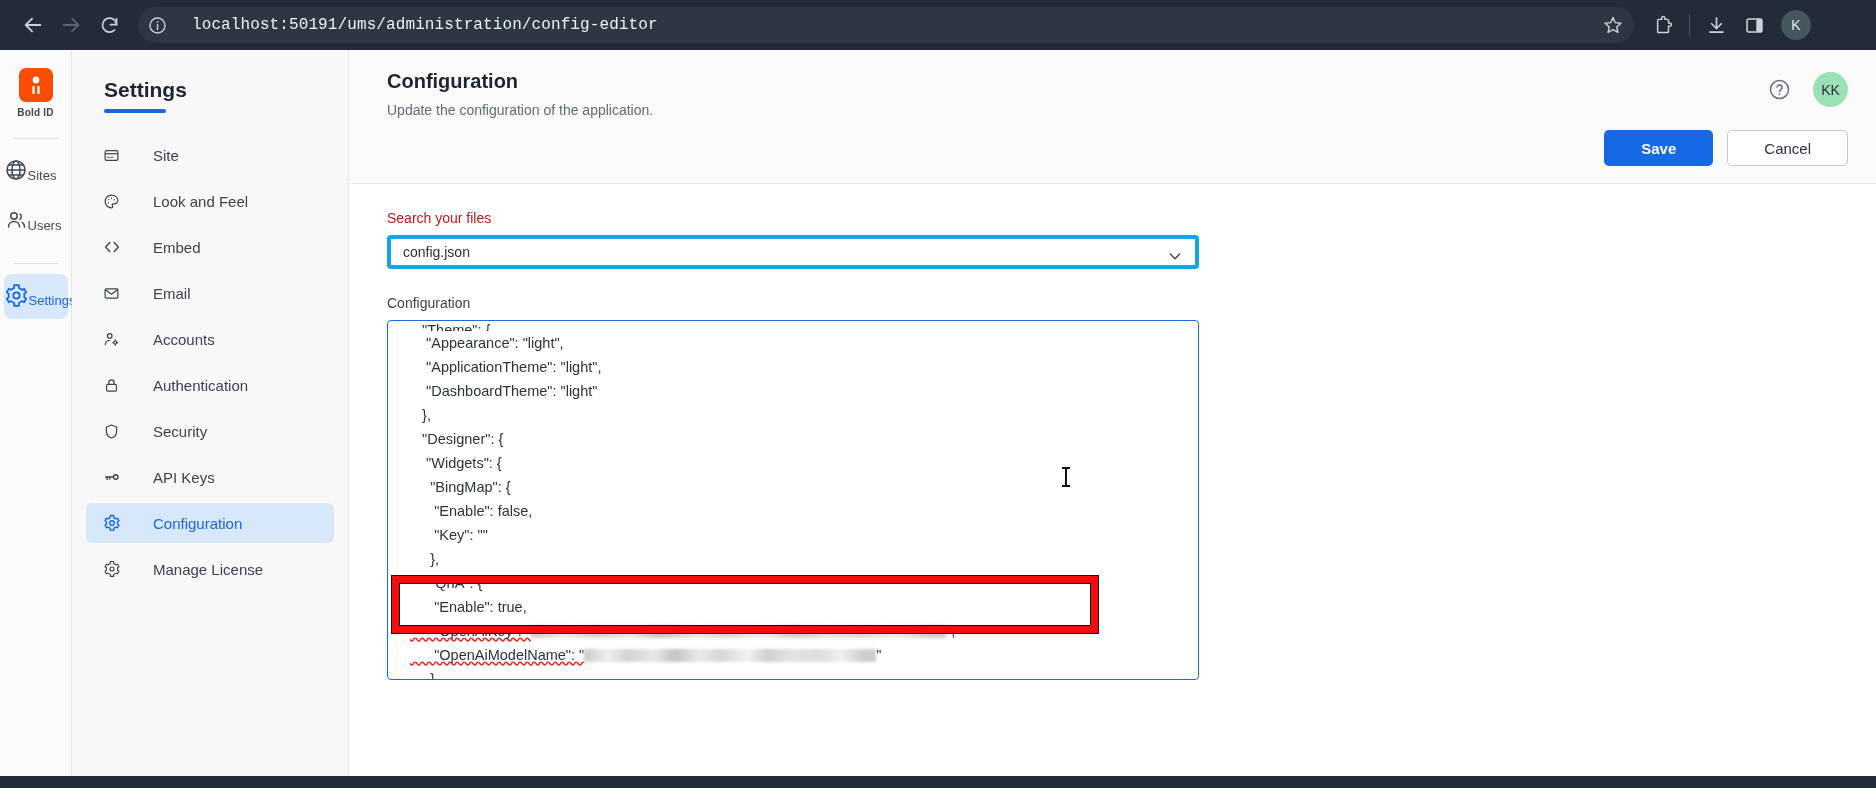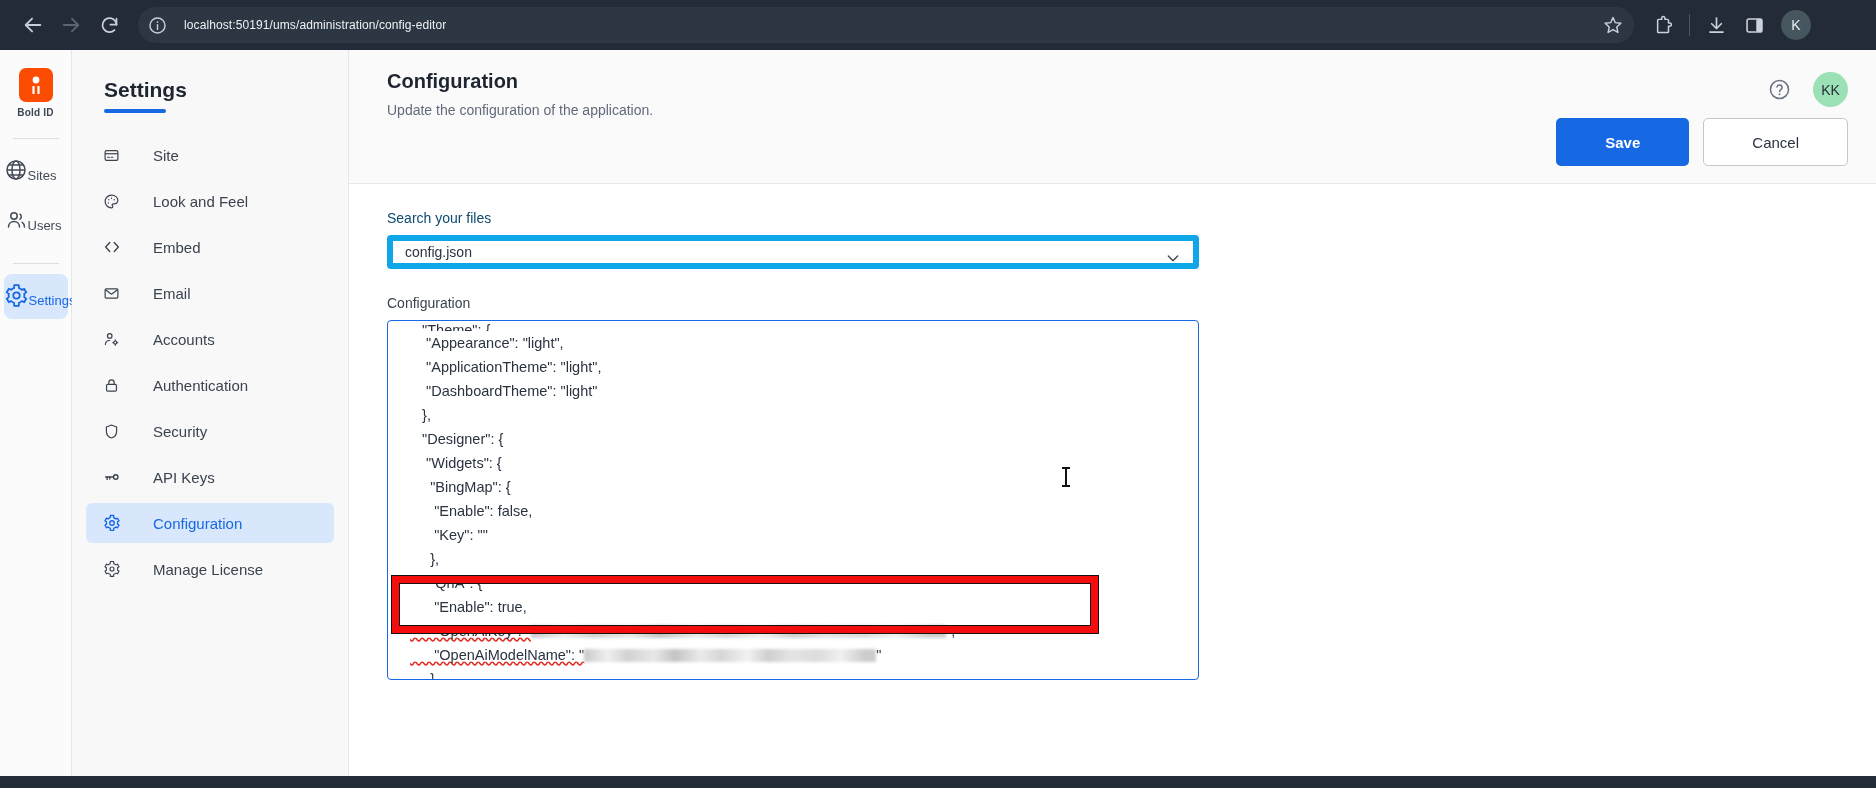--- a/index.html
+++ b/index.html
@@ -25,22 +25,22 @@
   .omnibox {
     flex: 1 1 auto; height: 36px; margin: 0 6px 0 10px; background: #2d3643;
     border-radius: 18px; display: flex; align-items: center; padding: 0 6px 0 4px;
     position: relative; max-width: 1496px;
   }
   .info-icon {
     width: 30px; height: 30px; border-radius: 15px; display: flex;
     align-items: center; justify-content: center; color: #c7ced8; flex: none;
   }
   .url-text {
-    color: #eef1f5; font-size: 12px; margin-left: 12px; white-space: nowrap;
-    overflow: hidden; text-overflow: ellipsis; letter-spacing: .1px;
+    color: #eef1f5; font-size: 16px; margin-left: 20px; white-space: nowrap;
+    overflow: hidden; text-overflow: ellipsis; letter-spacing: .1px; font-family: Liberation Mono, monospace;
   }
   .star-btn {
     position: absolute; right: 6px; top: 3px; width: 30px; height: 30px;
     display: flex; align-items: center; justify-content: center; color: #ccd3dd;
   }
   .chrome-icons { display: flex; align-items: center; gap: 4px; flex: none; margin-left: 6px; }
   .chrome-icons .ci {
     width: 34px; height: 34px; display: flex; align-items: center; justify-content: center;
     color: #ccd3dd;
   }
@@ -101,29 +101,29 @@
   .page-title { font-size: 20px; font-weight: bold; color: #1e2430; }
   .page-sub { font-size: 14px; color: #616a79; margin-top: 9px; }
   .header-tools { position: absolute; top: 22px; right: 28px; display: flex; align-items: center; gap: 22px; }
   .help-icon { width: 24px; height: 24px; color: #6b7382; display: flex; align-items: center; justify-content: center; }
   .avatar-app {
     width: 35px; height: 35px; border-radius: 50%; background: #9ce0b5;
     color: #27313f; font-size: 14px; font-weight: normal;
     display: flex; align-items: center; justify-content: center;
   }
   .header-actions { position: absolute; right: 28px; bottom: 17px; display: flex; gap: 14px; }
-  .btn { height: 48px; padding: 0 48px; border-radius: 5px; font-size: 15px; font-weight: bold;
+  .btn { height: 36px; padding: 0 36px; border-radius: 5px; font-size: 15px; font-weight: bold;
          display: flex; align-items: center; justify-content: center; border: 1px solid transparent; }
   .btn-primary { background: #1668e3; color: #fff; }
   .btn-secondary { background: #fff; color: #2b3240; border-color: #c3c7ce; font-weight: normal; }
 
   .main-body { flex: 1 1 auto; padding: 26px 38px 0 38px; overflow: hidden; }
-  .field-label { font-size: 14px; color: #0c4a6e; margin-bottom: 9px; }
+  .field-label { font-size: 14px; color: #b91c1c; margin-bottom: 9px; }
   .select-box {
-    width: 812px; height: 34px; border: 6px solid #0ea5e9; border-radius: 4px;
+    width: 812px; height: 34px; border: 4px solid #0ea5e9; border-radius: 4px;
     background: #fff; display: flex; align-items: center; padding: 0 12px;
     font-size: 14px; color: #2b3240; position: relative;
   }
   .select-caret { position: absolute; right: 12px; top: 0; height: 34px; display: flex; align-items: center; color: #3b434f; }
   .editor-label { font-size: 14px; color: #3b434f; margin: 26px 0 9px; }
   .editor {
     width: 812px; height: 360px; border: 1px solid #1668e3; border-radius: 4px;
     background: #fff; position: relative; overflow: hidden;
     font-family: "Liberation Sans", sans-serif; font-size: 14.5px; color: #2b3240;
     line-height: 24px; padding: 8px 0 0 22px;

